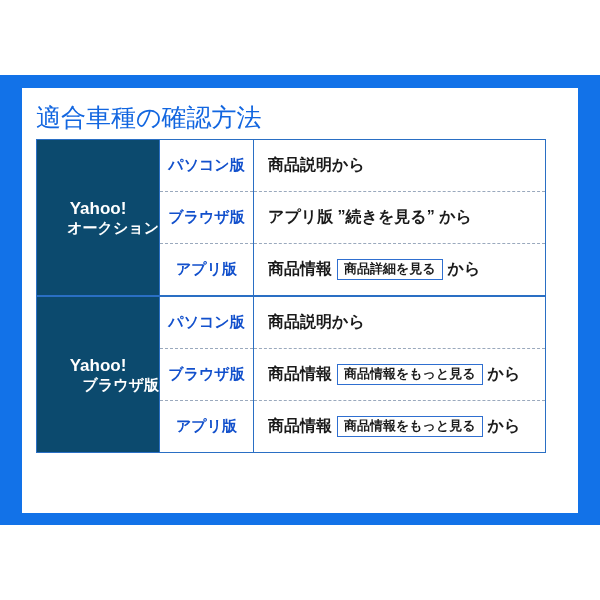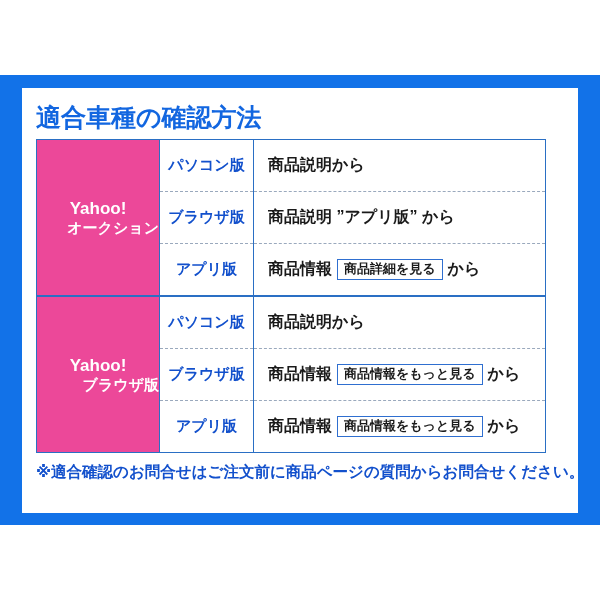--- a/index.html
+++ b/index.html
@@ -38,21 +38,21 @@
     width: 100%;
     height: 100%;
     background: #ffffff;
     box-sizing: border-box;
     padding: 0;
     position: relative;
   }
 
   #title {
     color: #1266e0;
-    font-weight: bold;
+    font-weight: normal;
     font-size: 25px;
     letter-spacing: 0px;
     line-height: 1;
     padding: 17px 0 9px 14px;
     white-space: nowrap;
   }
 
   
   #compat-table {
     margin: 0 0 0 14px;
@@ -62,21 +62,21 @@
     table-layout: fixed;
   }
   #compat-table td {
     padding: 0;
     vertical-align: middle;
     margin-left: 21px;
   }
 
   .brand-cell {
     width: 122px;
-    background: #ec4899;
+    background: #0c4a6e;
     color: #ffffff;
     text-align: center;
     font-weight: bold;
     line-height: 1.15;
     border-right: 1.5px solid #2a6fc4;
   }
   .brand-top {
     font-size: 17px;
     display: block;
   }
@@ -151,21 +151,21 @@
             <tr>
               <td class="brand-cell" rowspan="3">
                 <span class="brand-top">Yahoo!</span>
                 <span class="brand-bottom">オークション</span>
               </td>
               <td class="device-cell">パソコン版</td>
               <td class="howto-cell"><span>商品説明から</span></td>
             </tr>
             <tr class="dashed-above">
               <td class="device-cell">ブラウザ版</td>
-              <td class="howto-cell"><span>商品説明 ”アプリ版” から</span></td>
+              <td class="howto-cell"><span>アプリ版 ”続きを見る” から</span></td>
             </tr>
             <tr class="dashed-above">
               <td class="device-cell">アプリ版</td>
               <td class="howto-cell"><span>商品情報</span><span class="boxed">商品詳細を見る</span><span>から</span></td>
             </tr>
             <tr class="section-split">
               <td class="brand-cell" rowspan="3">
                 <span class="brand-top">Yahoo!</span>
                 <span class="brand-bottom">ブラウザ版</span>
               </td>
@@ -176,17 +176,16 @@
               <td class="device-cell">ブラウザ版</td>
               <td class="howto-cell"><span>商品情報</span><span class="boxed">商品情報をもっと見る</span><span>から</span></td>
             </tr>
             <tr class="dashed-above">
               <td class="device-cell">アプリ版</td>
               <td class="howto-cell"><span>商品情報</span><span class="boxed">商品情報をもっと見る</span><span>から</span></td>
             </tr>
           </tbody>
       </table>
 
-      <div id="footnote">※適合確認のお問合せはご注文前に商品ページの質問からお問合せください。</div>
 
     </div>
   </div>
 </div>
 
 </body></html>

